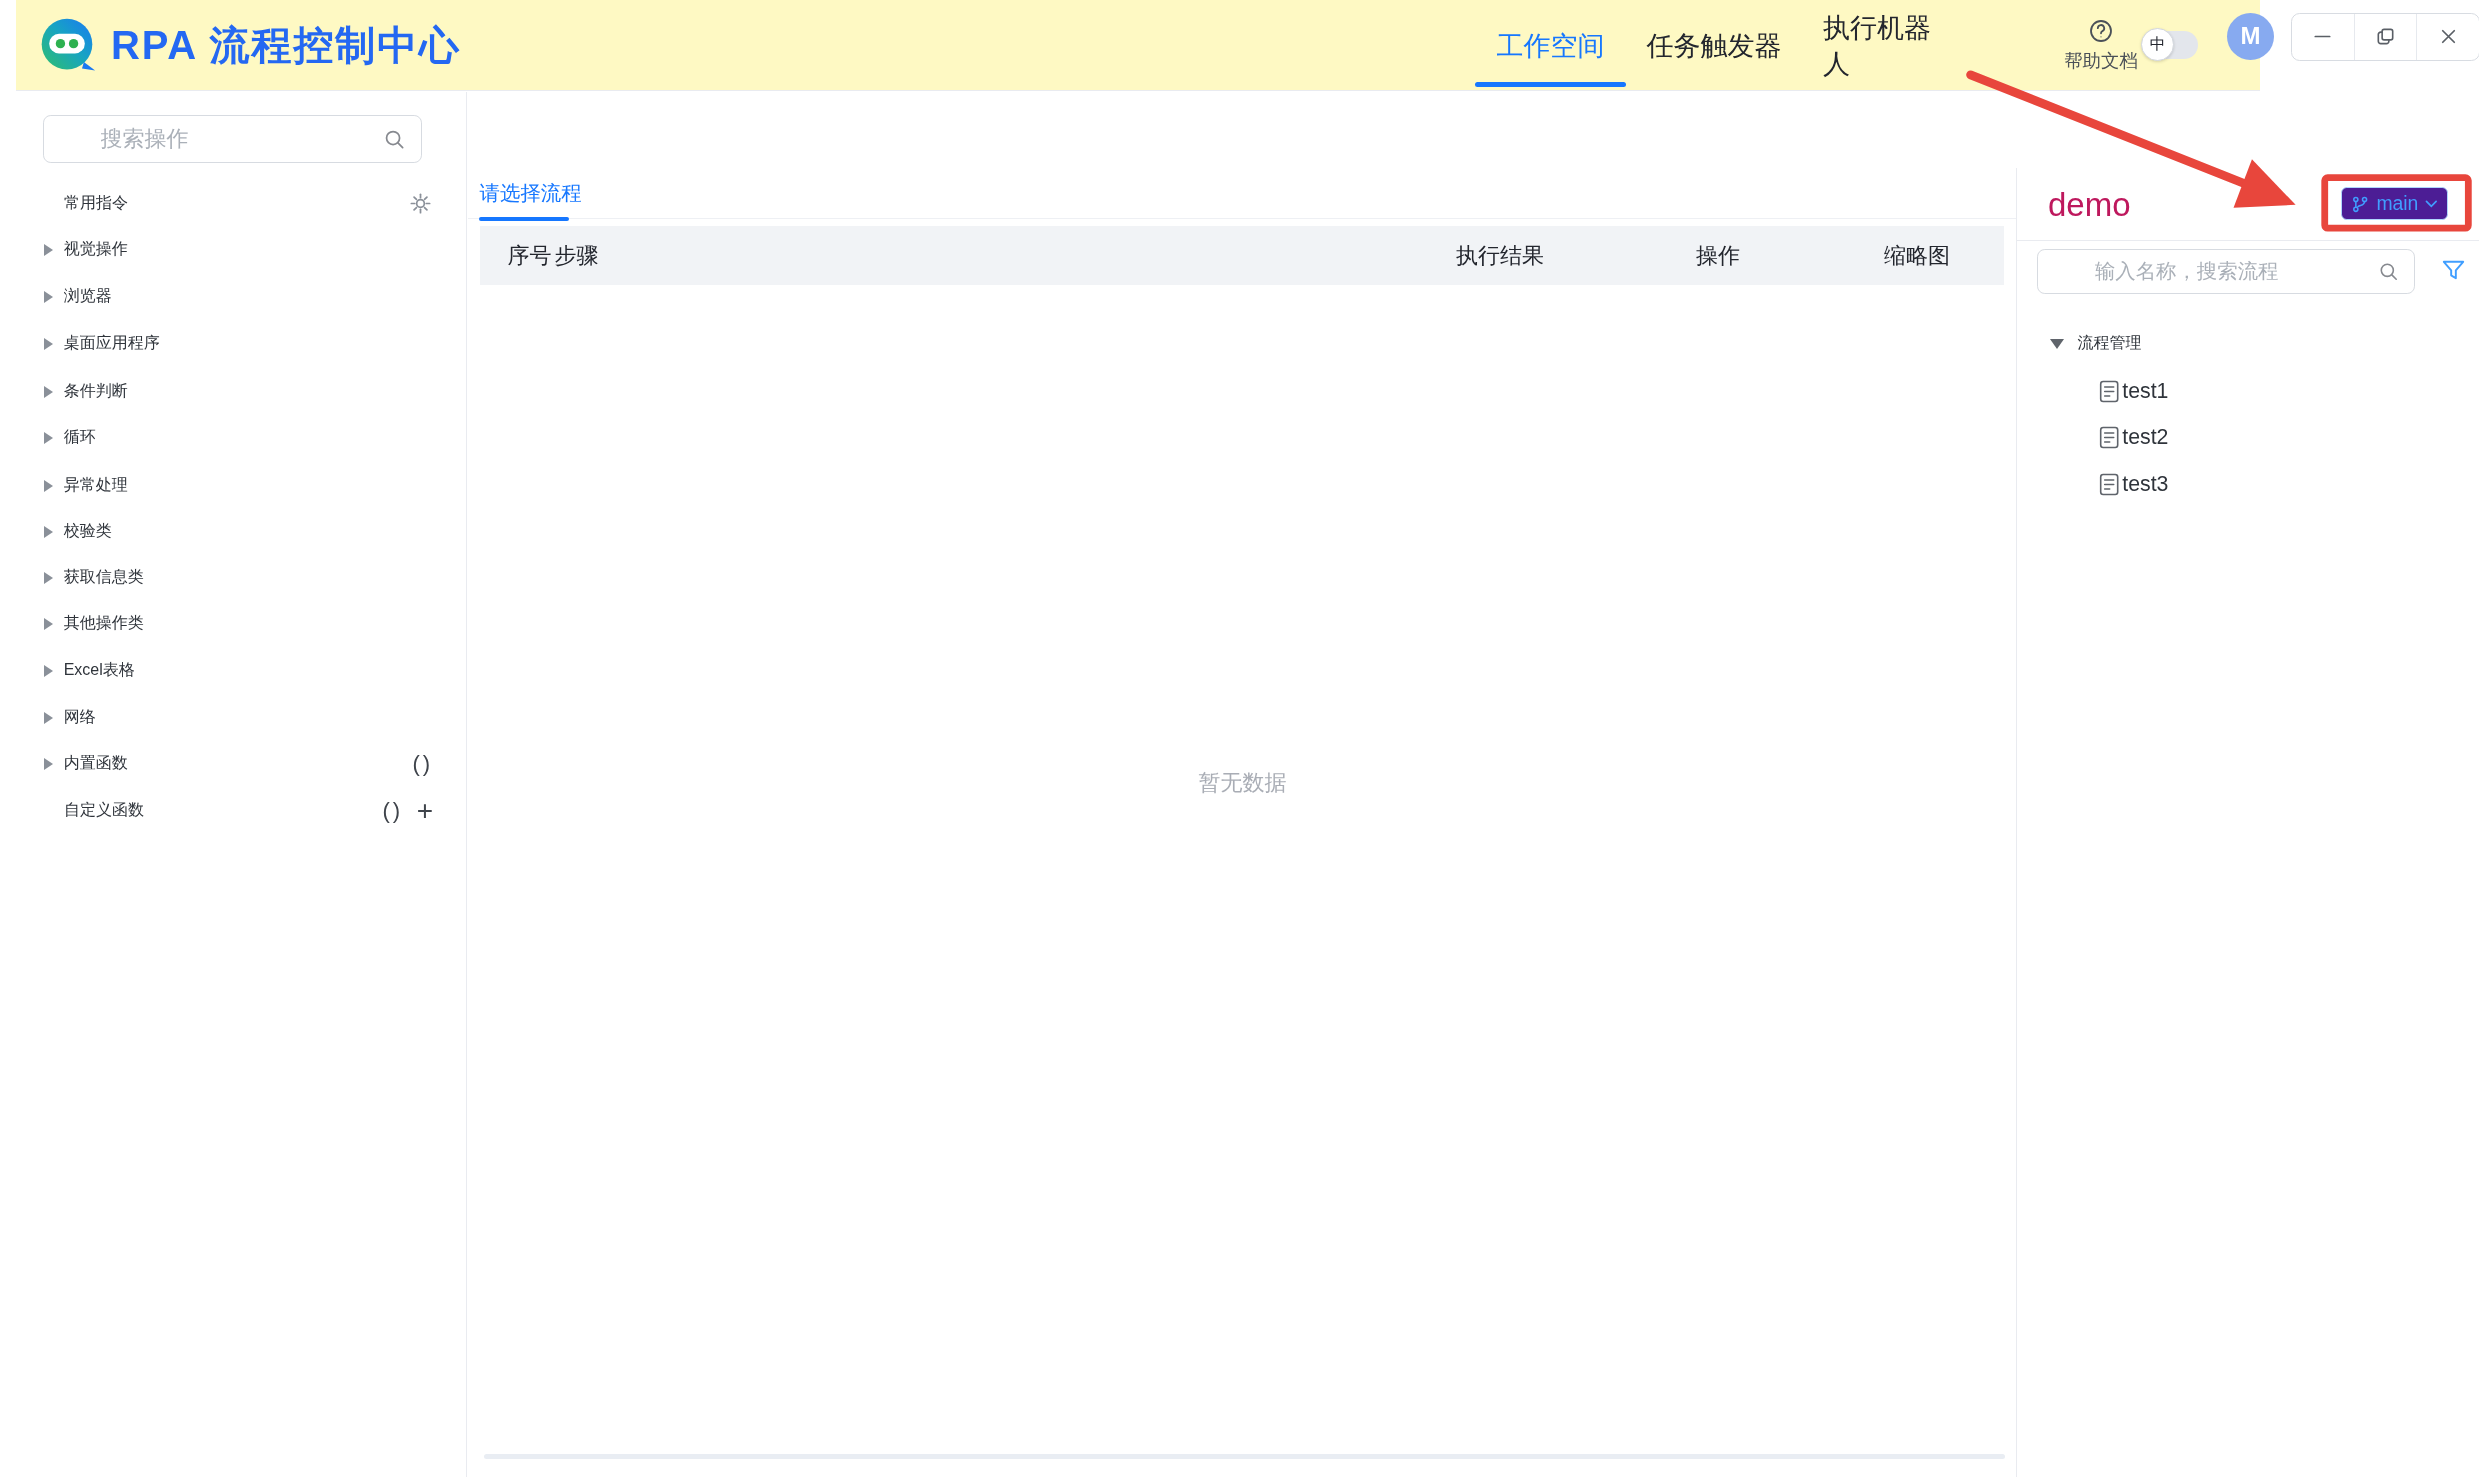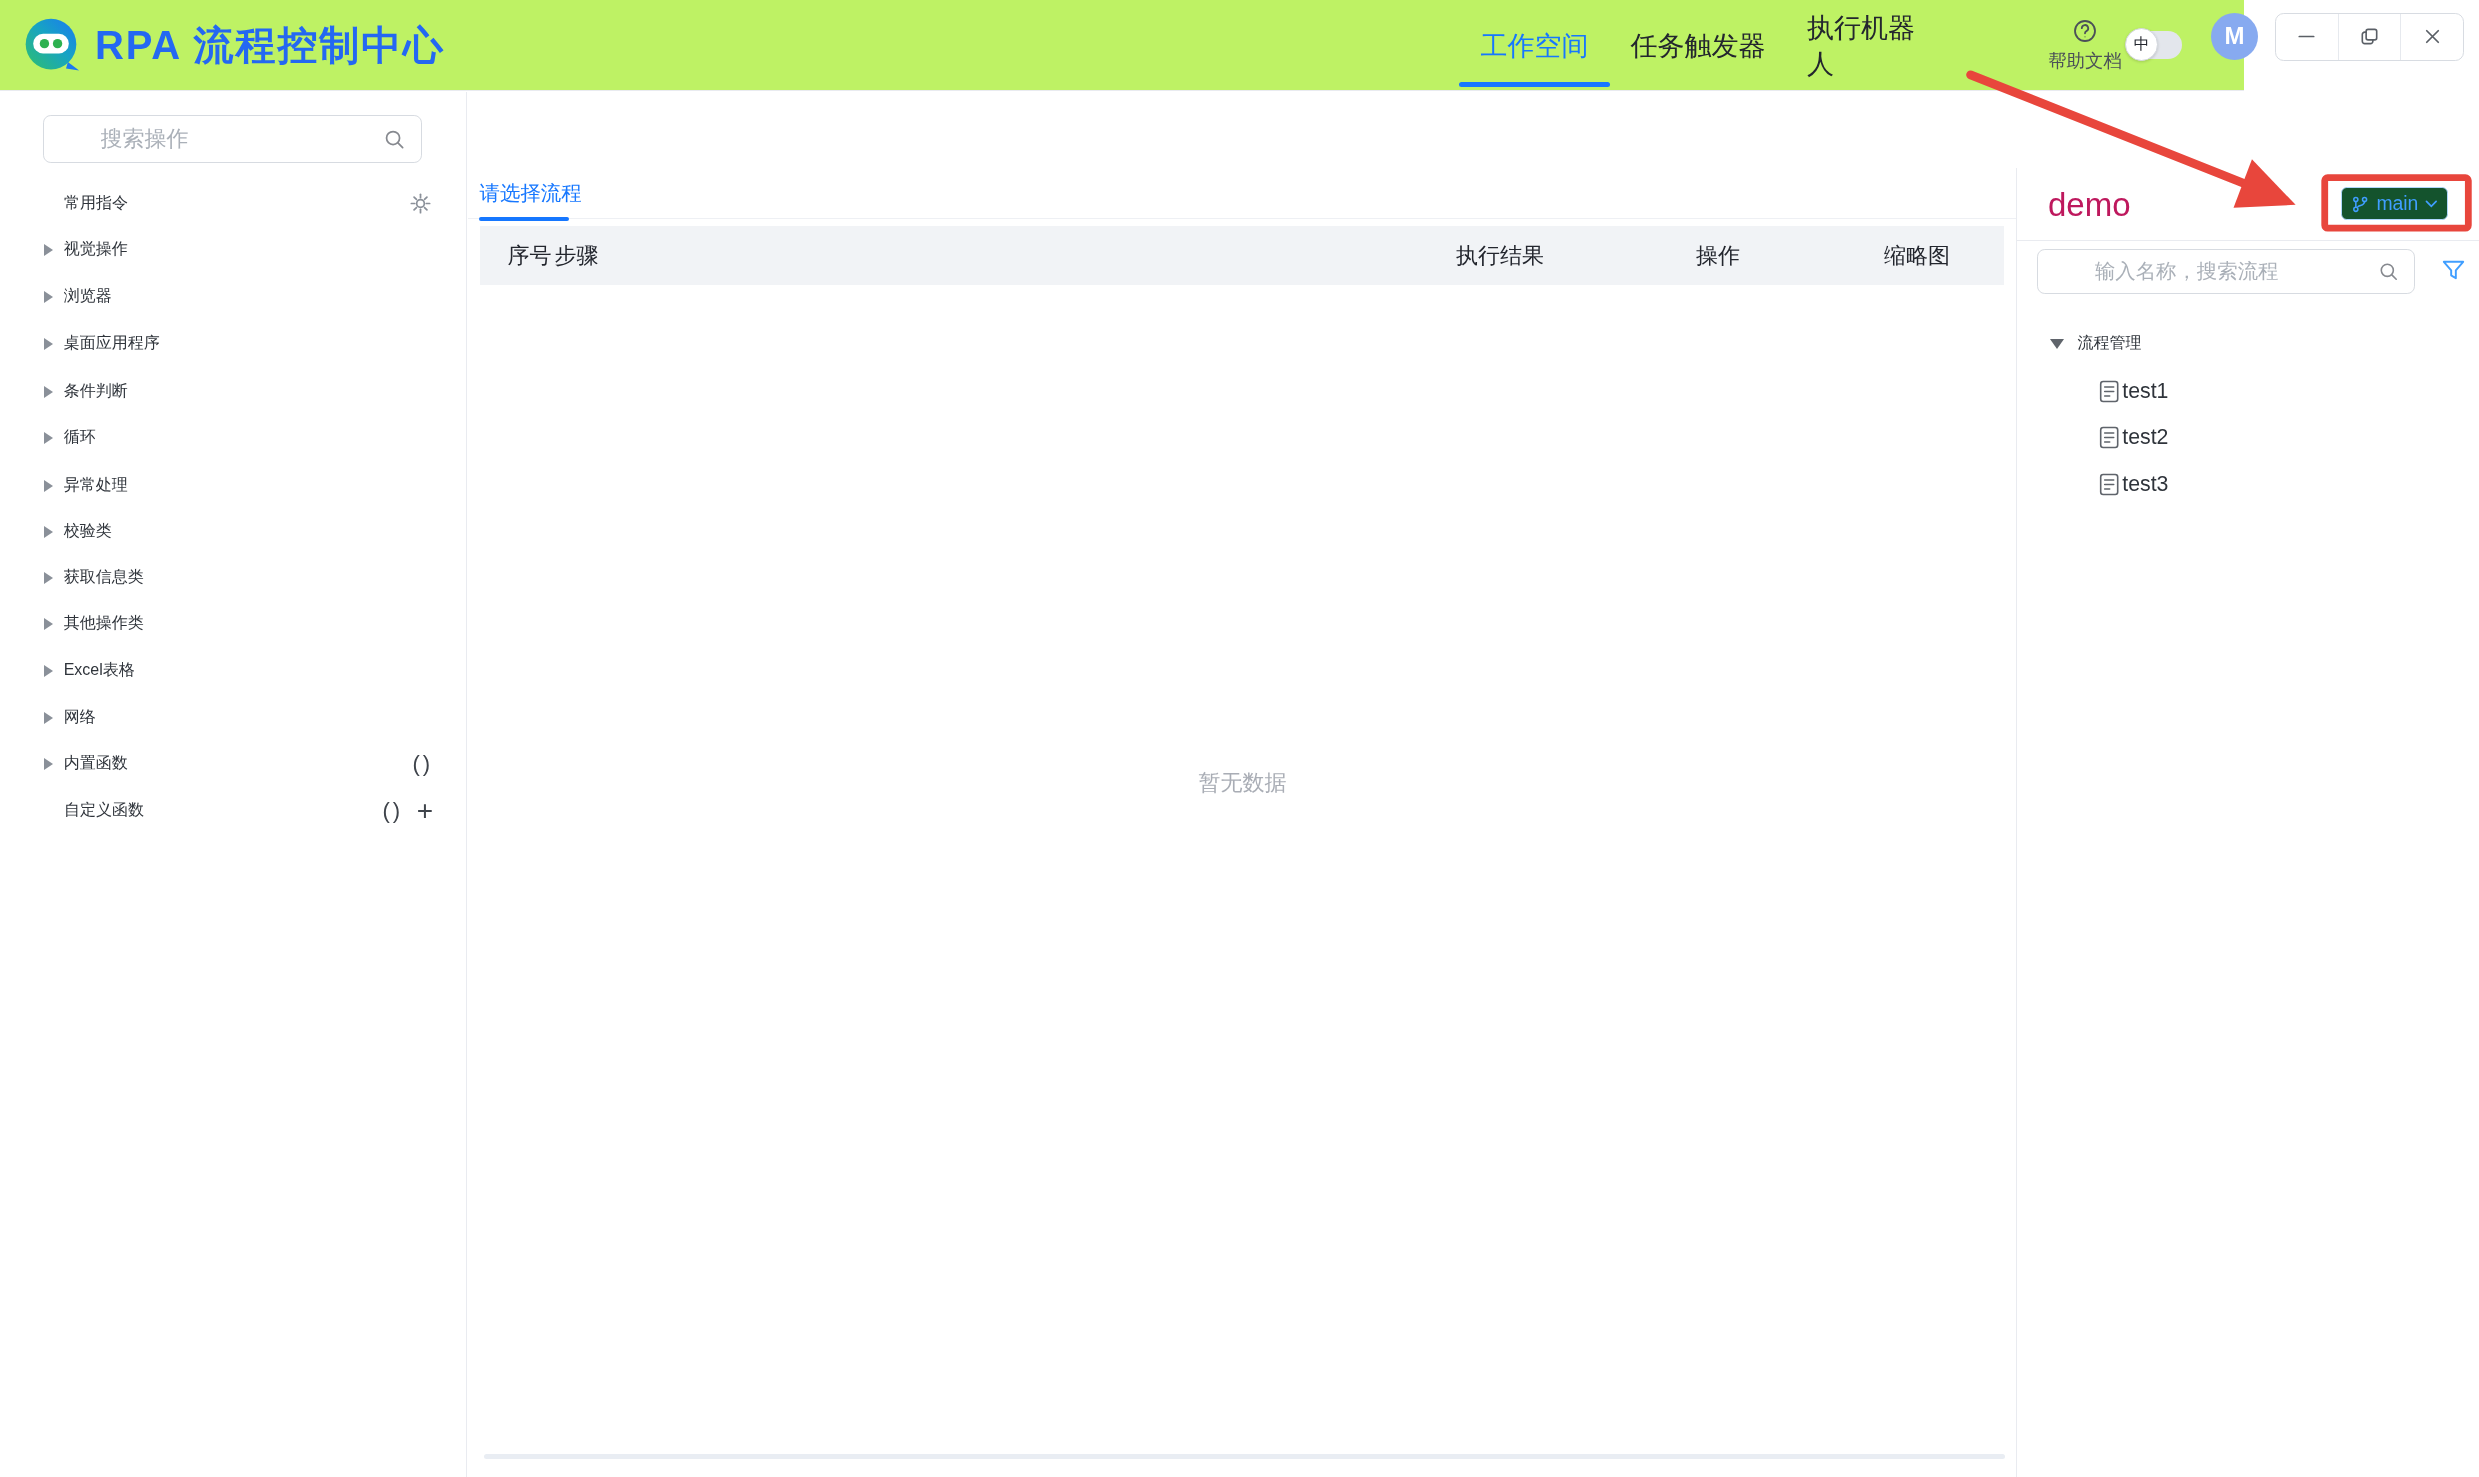--- a/index.html
+++ b/index.html
@@ -1,20 +1,20 @@
 <!DOCTYPE html>
 <html><head>
 <meta charset="utf-8">
 <style>
   * { box-sizing: border-box; }
   body { margin:0; background:#fff; font-family:"Liberation Sans","DejaVu Sans",sans-serif; color:#23262e; }
   .app { position:relative; width:2479px; height:1478px; background:#fff; overflow:hidden; }
 
   
-  .header { position:absolute; left:0; top:0; width:2244px; height:91px; background:#bef264; border-bottom:1px solid #e9ebf0; z-index:5; }
+  .header { position:absolute; left:16px; top:0; width:2244px; height:91px; background:#fef9c3; border-bottom:1px solid #e9ebf0; z-index:5; }
   .logo { position:absolute; left:21.3px; top:13.6px; height:64px; display:flex; align-items:center; gap:13.6px; }
   .logo-text { font-size:40px; font-weight:bold; color:#2468f2; letter-spacing:1.9px; white-space:nowrap; }
   .top-tab { position:absolute; top:0; height:91px; display:flex; align-items:center; justify-content:center; font-size:27px; color:#23262e; cursor:pointer; }
   .top-tab.active { color:#1677ff; }
   .top-tab.active::after { content:""; position:absolute; left:0; right:0; bottom:3.9px; height:4.9px; background:#1677ff; border-radius:2.9px; }
   .tab-0 { left:1459px; width:151px; }
   .tab-1 { left:1630px; width:136px; }
   .tab-2 { left:1807px; width:130px; }
   .help { position:absolute; left:2044px; top:7.8px; width:82px; height:76px; display:flex; flex-direction:column; align-items:center; justify-content:center; gap:3.9px; cursor:pointer; color:#4b5158; }
   .help-label { font-size:18.4px; white-space:nowrap; }
@@ -58,21 +58,21 @@
   .c-result { width:213px; text-align:center; }
   .c-op { width:223px; text-align:center; }
   .c-thumb { width:175px; text-align:center; }
   .empty { position:absolute; left:0; top:676px; width:100%; text-align:center; font-size:22px; color:#a9adb5; }
   .bottombar { position:absolute; left:15.5px; top:1362px; width:1521px; height:4.9px; background:#e9edf3; border-radius:2.9px; }
 
   
   .rpanel { position:absolute; left:2016px; top:168px; right:0; bottom:0; background:#fff; border-left:1px solid #e9ebf0; }
   .rp-head { position:absolute; left:0; top:0; width:100%; height:73px; border-bottom:1px solid #e9ebf0; }
   .flow-name { position:absolute; left:31px; top:0; height:73px; display:flex; align-items:center; font-size:33px; color:#be185d; }
-  .branch-btn { position:absolute; left:324px; top:19.4px; width:107px; height:33px; background:#14532d; border:1px solid #b0d7fd; border-radius:5.8px; display:flex; align-items:center; justify-content:center; gap:6.8px; color:#409eff; font-size:19.4px; cursor:pointer; }
+  .branch-btn { position:absolute; left:324px; top:19.4px; width:107px; height:33px; background:#4c1d95; border:1px solid #b0d7fd; border-radius:5.8px; display:flex; align-items:center; justify-content:center; gap:6.8px; color:#409eff; font-size:19.4px; cursor:pointer; }
   .rp-search { position:absolute; left:20.4px; top:81px; width:378px; height:45px; }
   .rp-search input { font-size:20.4px; }
   .funnel-btn { position:absolute; left:417px; top:83px; width:39px; height:39px; display:flex; align-items:center; justify-content:center; cursor:pointer; }
   .tree-root { position:absolute; left:33px; top:158px; height:35px; display:flex; align-items:center; gap:13.6px; cursor:pointer; }
   .caret-d { width:0; height:0; border-top:10.7px solid #5f646b; border-left:7.8px solid transparent; border-right:7.8px solid transparent; flex:0 0 auto; }
   .tree-root .lbl { font-size:16px; color:#2f343b; }
   .tree-item { position:absolute; left:82px; height:33px; display:flex; align-items:center; gap:2.9px; cursor:pointer; }
   .tree-item .lbl { font-size:21.3px; color:#2f343b; }
 
   

